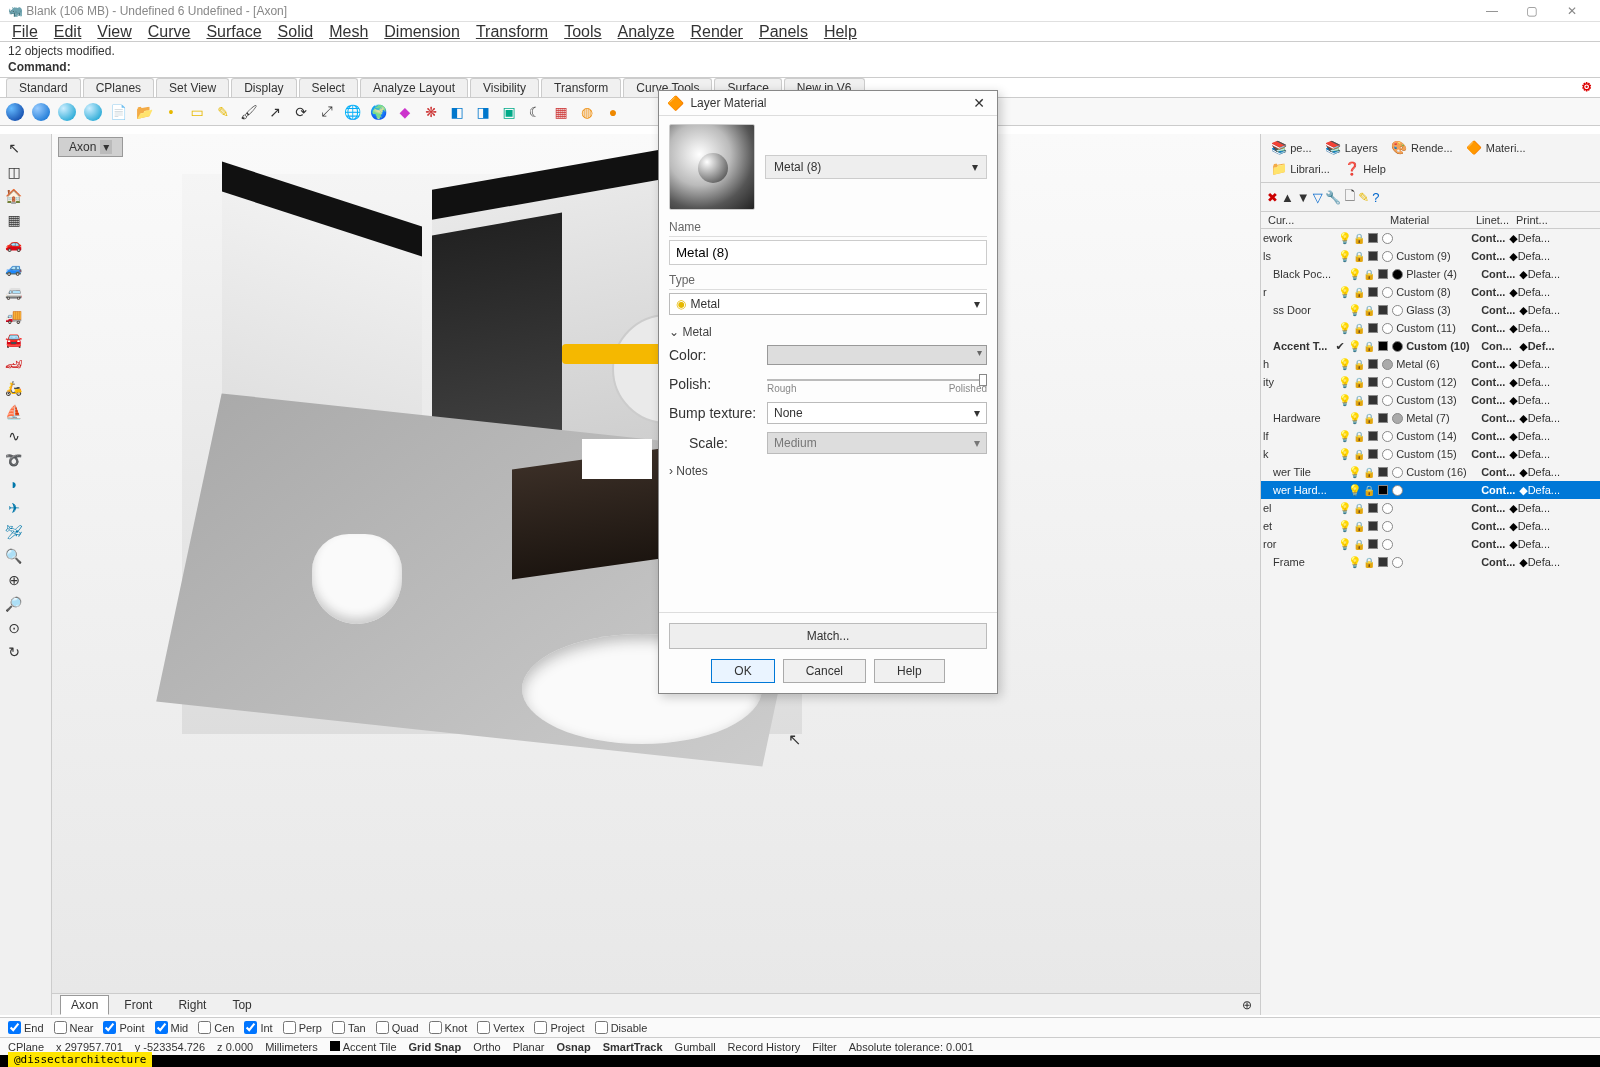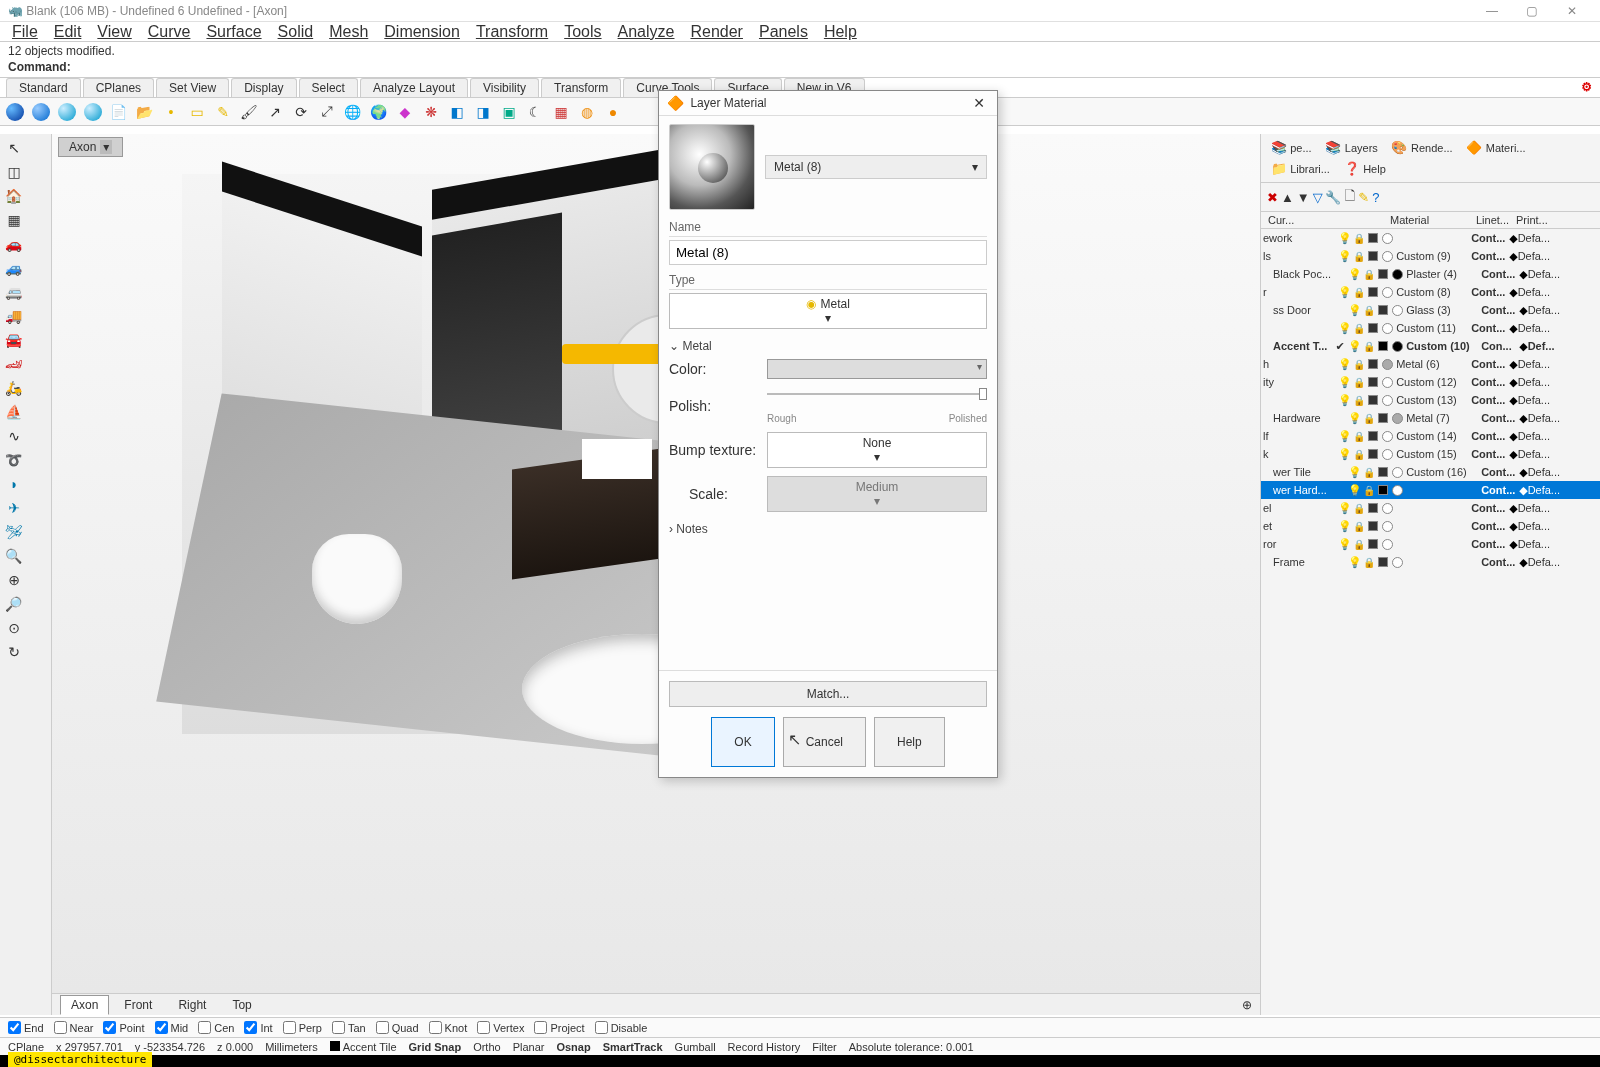--- a/index.html
+++ b/index.html
@@ -81,37 +81,37 @@
 .dialog-title .spacer { flex: 1; }
 .dialog-title .close { cursor: pointer; font-size: 14px; padding: 0 4px; }
 .dialog-body { padding: 8px 10px; }
 .mat-preview { display: flex; gap: 10px; align-items: center; margin-bottom: 10px; }
 .mat-thumb { width: 86px; height: 86px; background: radial-gradient(circle at 35% 35%, #fff, #bbb 40%, #555 70%, #222); border: 1px solid #ccc; border-radius: 2px; position:relative; }
 .mat-thumb::after{ content:''; position:absolute; left:28px; top:28px; width:30px; height:30px; border-radius:50%; background:radial-gradient(circle at 30% 30%, #fff,#999,#333);}
 .mat-dd { flex:1; border: 1px solid #ccc; padding: 4px 8px; display: flex; justify-content: space-between; background:#eee; }
 .dlg-section { margin-bottom: 8px; }
 .dlg-label { color: #666; font-size: 12px; margin-bottom: 3px; border-bottom:1px solid #ddd; padding-bottom:2px;}
 .dlg-input { width: 100%; border: 1px solid #ccc; padding: 4px 6px; background:#fff; }
-.dlg-select { width: 100%; border: 1px solid #bbb; padding: 3px 6px; display: flex; justify-content: space-between; background:#fff; align-items:center;flex-direction:column;}
+.dlg-select { width: 100%; border: 1px solid #bbb; padding: 3px 6px; display: flex; justify-content: space-between; background:#fff; align-items:center;}
 .dlg-select .sico { color:#e6b800; margin-right:4px;}
 .section-head { font-size: 12px; color: #444; margin: 10px 0 6px; cursor: pointer; }
 .section-head::before { content: '⌄ '; }
 .section-head.collapsed::before { content: '› '; }
 .prop-row { display: flex; align-items: center; margin-bottom: 8px; gap: 8px; }
 .prop-row .plabel { width: 90px; font-size: 14px; }
 .prop-row .pval { flex: 1; }
 .color-btn { width: 100%; height: 20px; background: #ddd; border: 1px solid #999; position:relative;}
 .color-btn::after{ content:'▾'; position:absolute; right:4px; top:1px; font-size:10px; color:#666;}
 .slider-track { height: 2px; background: #bbb; position: relative; margin-top:6px;}
 .slider-thumb { position: absolute; right: 0; top: -5px; width: 8px; height: 12px; background: #fff; border: 1px solid #888; }
-.slider-labels { display: flex; justify-content: space-between; font-size: 10px; color: #888; margin-top:18px;}
+.slider-labels { display: flex; justify-content: space-between; font-size: 10px; color: #888; margin-top:2px;}
 .dlg-footer { border-top: 1px solid #ddd; padding: 10px; display: flex; flex-direction:column; gap: 10px; align-items:center;}
 .match-btn { width: 100%; padding: 5px; background: #eee; border: 1px solid #bbb; text-align: center; cursor: pointer; }
 .btn-row { display:flex; gap:8px; justify-content:center; }
-.btn { padding: 17px 22px; background: #f0f0f0; border: 1px solid #aaa; cursor: pointer; }
+.btn { padding: 4px 22px; background: #f0f0f0; border: 1px solid #aaa; cursor: pointer; }
 .btn.primary { border-color: #0078d7; background:#eaf4ff; }
 .disabled-sel { background:#ddd; color:#777; }
 
 .osnap-bar { position: absolute; bottom: 30px; left: 0; right: 0; height: 20px; display: flex; align-items: center; padding: 0 8px; gap: 10px; border-top: 1px solid #ccc; background: #fafafa; font-size: 11px; }
 .osnap-bar label { display: flex; align-items: center; gap: 3px; }
 .status-bar { position: absolute; bottom: 12px; left: 0; right: 0; height: 18px; display: flex; align-items: center; padding: 0 8px; gap: 12px; border-top: 1px solid #ccc; background: #fafafa; font-size: 11px; white-space:nowrap;}
 .status-bar .sb-item.bold { font-weight: bold; }
 .watermark-bar { position:absolute; bottom:0; left:0; right:0; height:12px; background:#000;}
 .watermark { position: absolute; bottom: 0; left: 8px; background: #ffe600; color: #000; padding: 1px 6px; font-size: 11px; font-family: monospace; }
 .cursor-img { position:absolute; left:788px; top:730px; z-index:200; font-size:16px; }

